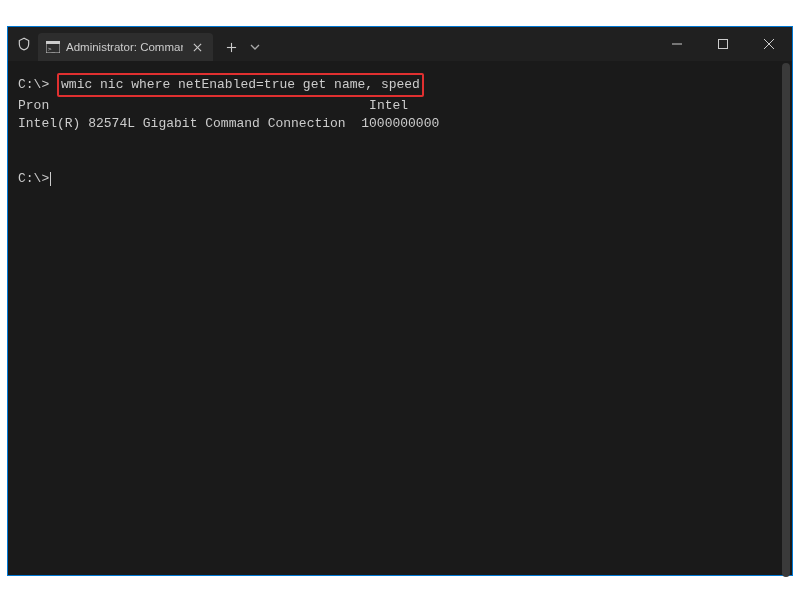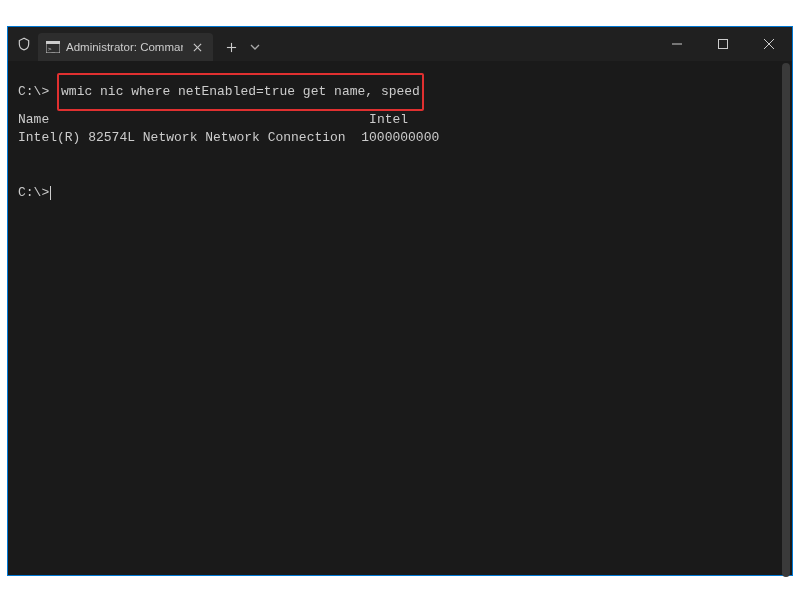--- a/index.html
+++ b/index.html
@@ -129,21 +129,21 @@
       white-space: pre;
       position: relative;
       overflow: hidden;
     }
     .prompt {
       color: #cccccc;
     }
     .highlight-box {
       border: 2px solid #e03030;
       display: inline-block;
-      padding: 8px 2px;
+      padding: 1px 2px;
       border-radius: 2px;
     }
     .cursor-bar {
       display: inline-block;
       width: 1px;
       height: 14px;
       background: #cccccc;
       vertical-align: middle;
       margin-left: 1px;
     }
@@ -216,22 +216,22 @@
       <div class="win-btn">
         <svg width="10" height="10" viewBox="0 0 10 10" stroke="#ccc" stroke-width="1">
           <line x1="0" y1="0" x2="10" y2="10"></line>
           <line x1="10" y1="0" x2="0" y2="10"></line>
         </svg>
       </div>
     </div>
   </div>
 
   <div class="terminal-body"><span class="prompt"><span>C:\&gt;</span> <span class="highlight-box"><span>wmic nic where netEnabled=true get name, speed</span></span></span>
-<span><span>Name</span>                                         <span>Intel</span></span>
-<span><span>Intel(R) 82574L Network Network Connection</span>  <span>1000000000</span></span>
+<span><span>Pron</span>                                         <span>Intel</span></span>
+<span><span>Intel(R) 82574L Gigabit Command Connection</span>  <span>1000000000</span></span>
 
 
 <span class="prompt"><span>C:\&gt;</span></span><span class="cursor-bar"></span></div>
 
   <div class="scrollbar">
     <div class="scrollbar-thumb"></div>
   </div>
 </div>
 
 </body></html>

